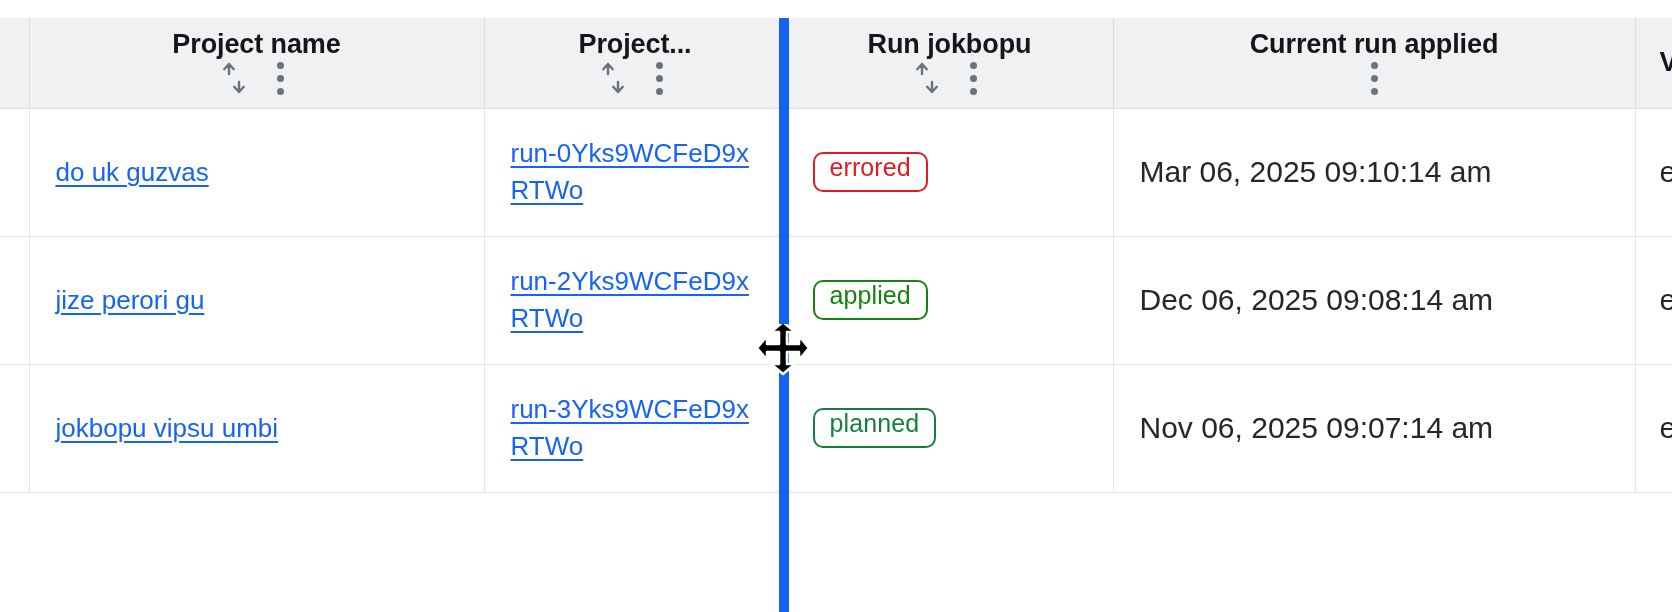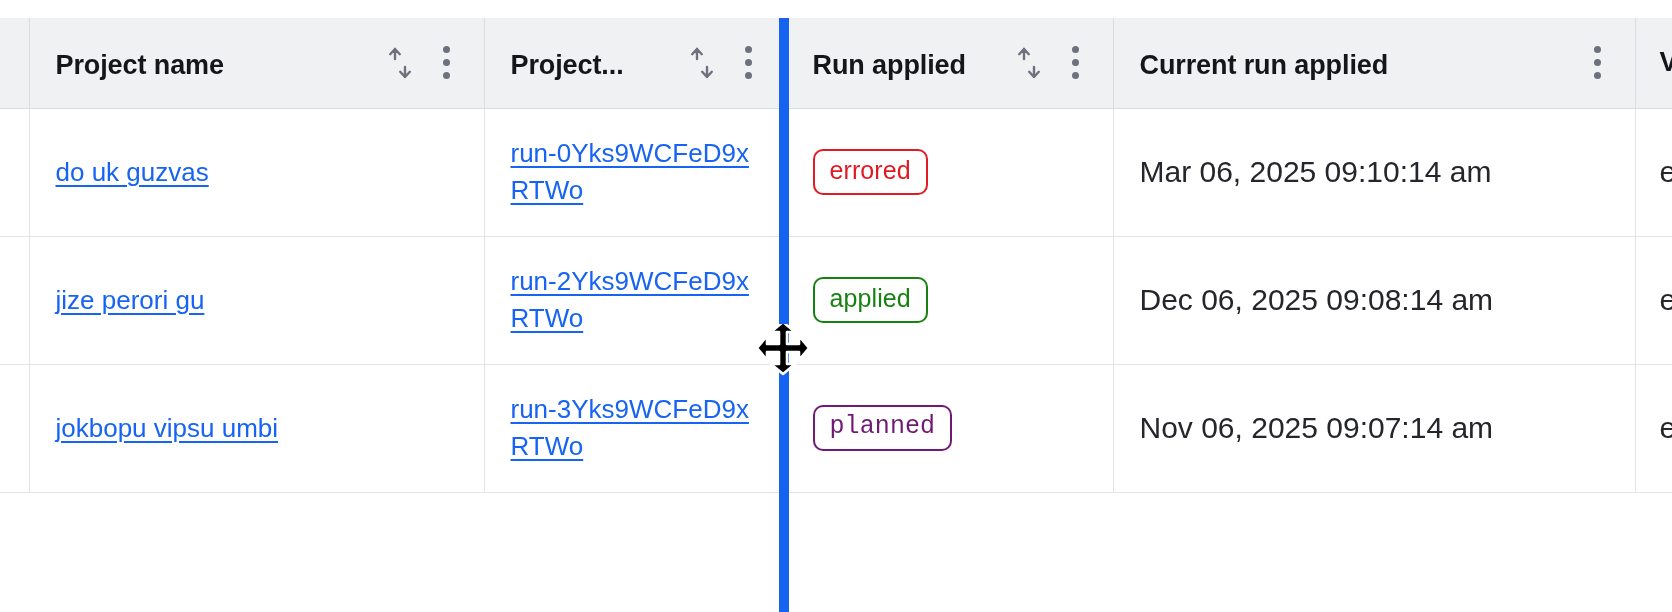--- a/index.html
+++ b/index.html
@@ -54,23 +54,24 @@
     border-right: 1px solid #dcdde1;
   }
   .grid thead th.part-head {
     padding: 0 0 0 24px;
     border-right: none;
     overflow: hidden;
   }
 
   .head-inner {
     display: flex;
-    align-items: flex-end;
+    align-items: center;
     justify-content: space-between;
     width: 100%;
+    flex-direction: column;
   }
   .head-label {
     font-size: 27px;
     font-weight: 700;
     color: #14161a;
     letter-spacing: -0.1px;
     white-space: nowrap;
     overflow: hidden;
     text-overflow: ellipsis;
   }
@@ -138,30 +139,30 @@
   .run-link {
     display: inline-block;
     max-width: 100%;
     word-break: break-all;
   }
 
   .badge {
     display: inline-block;
     border: 2px solid currentColor;
     border-radius: 10px;
-    padding: 6px 15px 8px;
+    padding: 0 15px 8px;
     font-size: 25px;
     line-height: 1.1;
     letter-spacing: 0.1px;
     background: #fff;
     cursor: default;
   }
   .badge.errored { color: #e01b24; }
   .badge.applied { color: #16820f; }
-  .badge.planned { color: #701a75; font-family: Liberation Mono, monospace; }
+  .badge.planned { color: #15803d; }
 
   .ts { font-size: 30px; color: #25262b; white-space: nowrap; }
 
   
   .resize-bar {
     position: absolute;
     left: 779px;
     top: 18px;
     width: 10px;
     height: 594px;
@@ -235,21 +236,21 @@
                 <i></i>
                   <i></i>
                   <i></i>
               </span>
             </span>
           </div>
         </th>
 
         <th>
           <div class="head-inner">
-            <span class="head-label">Run applied</span>
+            <span class="head-label">Run jokbopu</span>
             <span class="head-actions">
               <span>
                 <svg class="sort-icon" viewBox="0 0 26 34" fill="none">
                   <path d="M8 13 V3 M8 3 L3.2 8.2 M8 3 L12.8 8.2" stroke="#6c717d" stroke-width="2.4" stroke-linecap="round" stroke-linejoin="round"></path>
                   <path d="M18 21 V31 M18 31 L13.2 25.8 M18 31 L22.8 25.8" stroke="#6c717d" stroke-width="2.4" stroke-linecap="round" stroke-linejoin="round"></path>
                 </svg>
               </span>
               <span class="kebab-icon">
                 <i></i>
                   <i></i>

